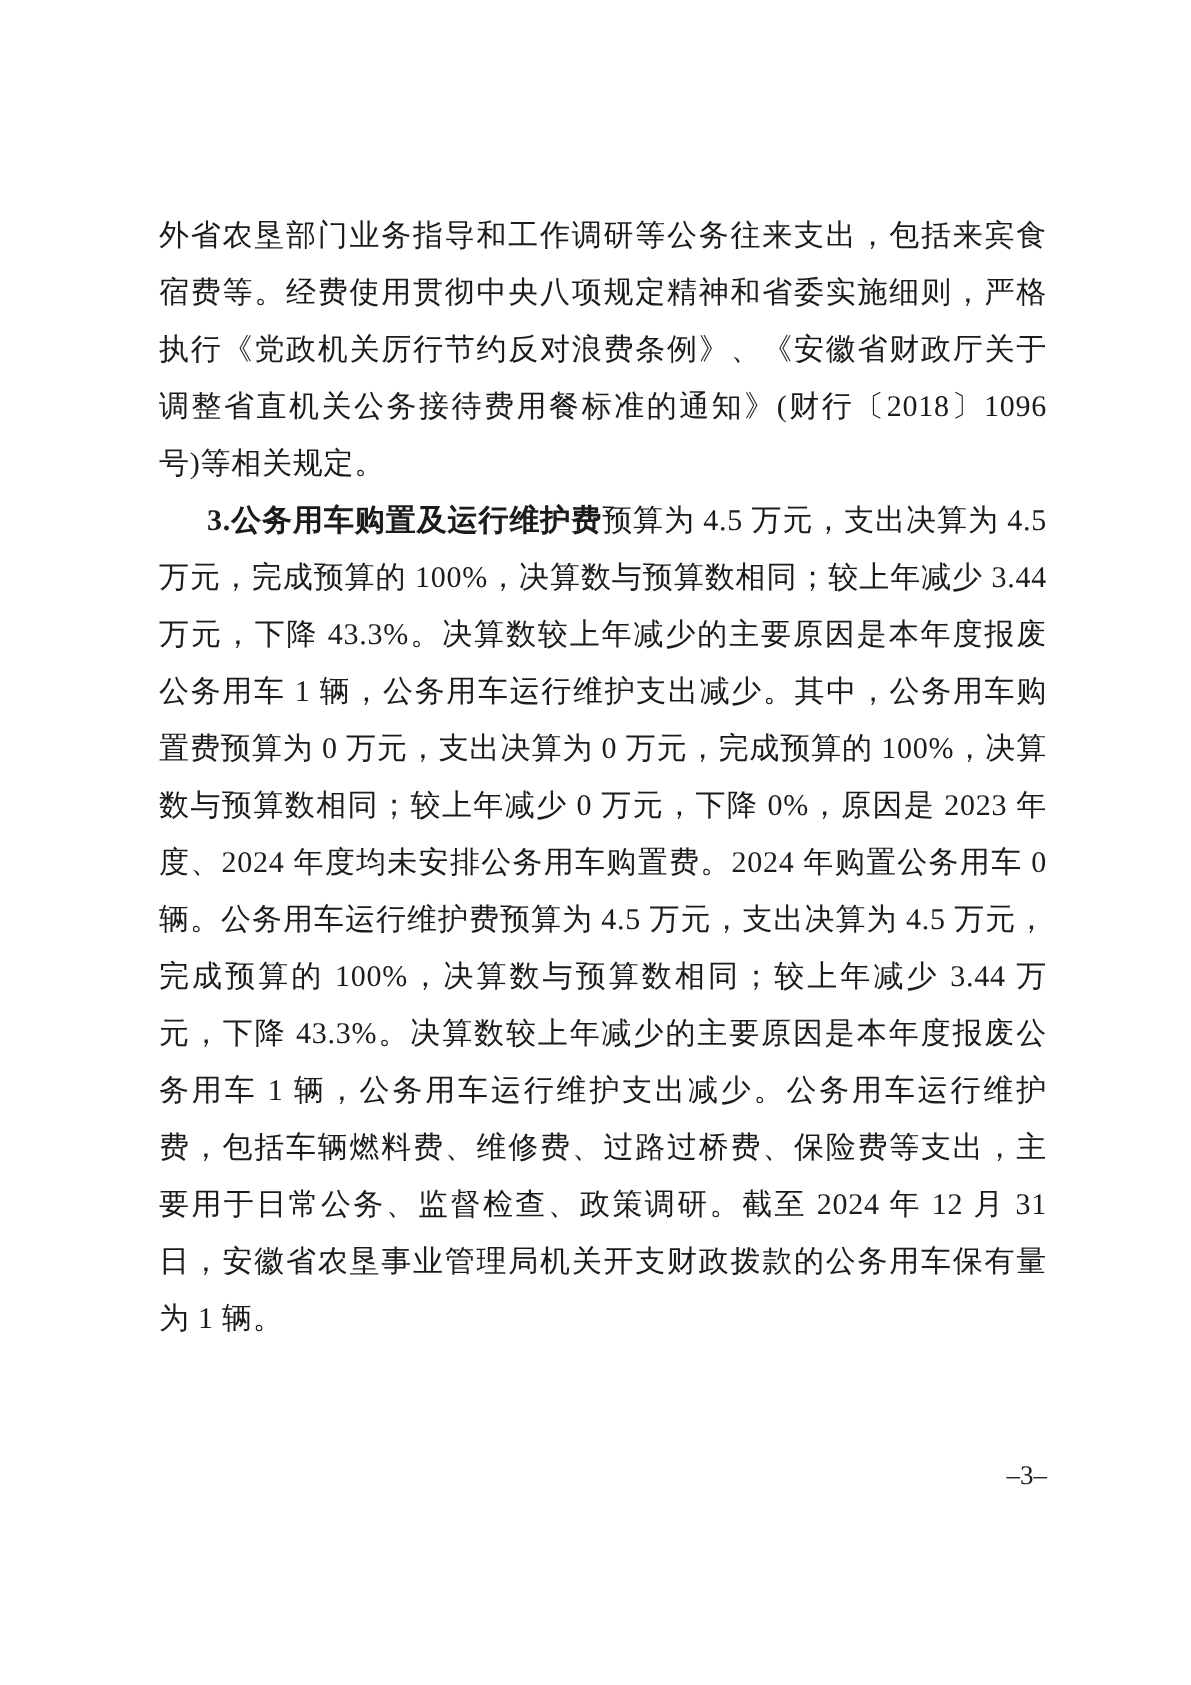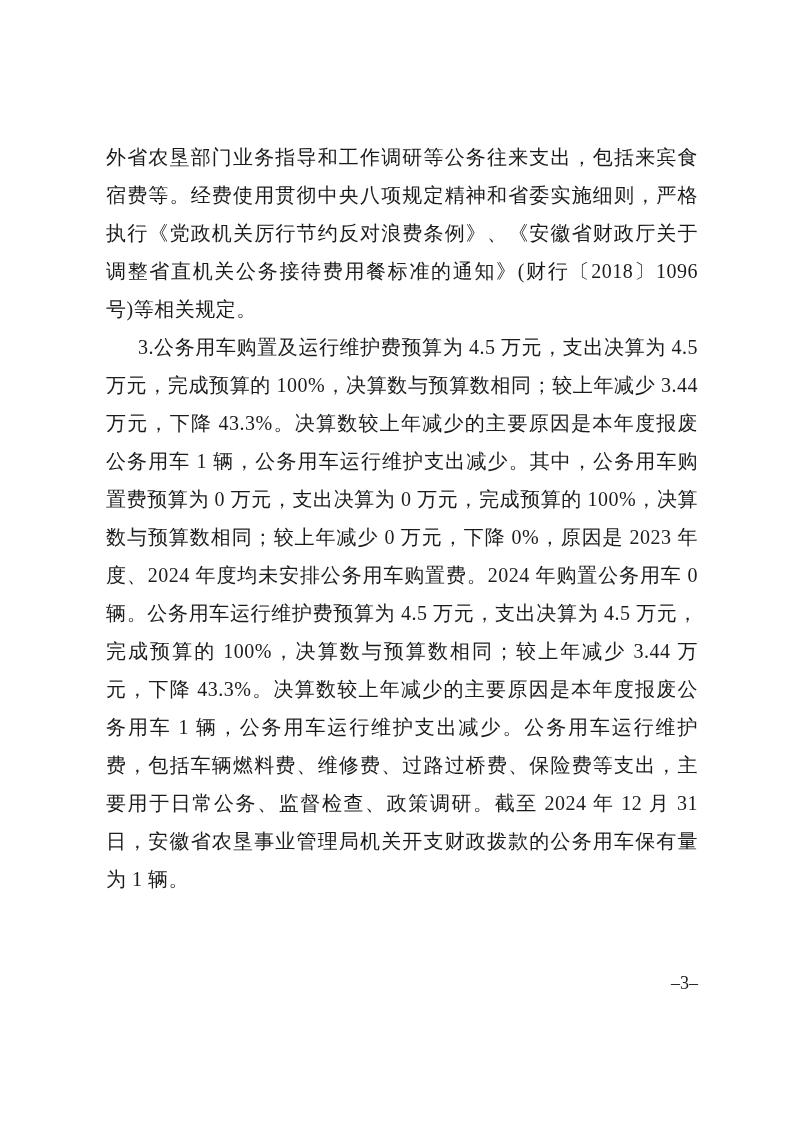--- a/index.html
+++ b/index.html
@@ -27,21 +27,21 @@
     text-justify: inter-character;
     letter-spacing: 0.5px;
   }
   .para {
     margin: 0;
   }
   .para.indent {
     text-indent: 32px;
   }
   .bold-lead {
-    font-weight: normal;
+    font-weight: bold;
   }
   .page-number {
     position: absolute;
     top: 973px;
     right: 96px;
     font-size: 18px;
     line-height: 20px;
     color: #1b1b1b;
   }
 </style>

